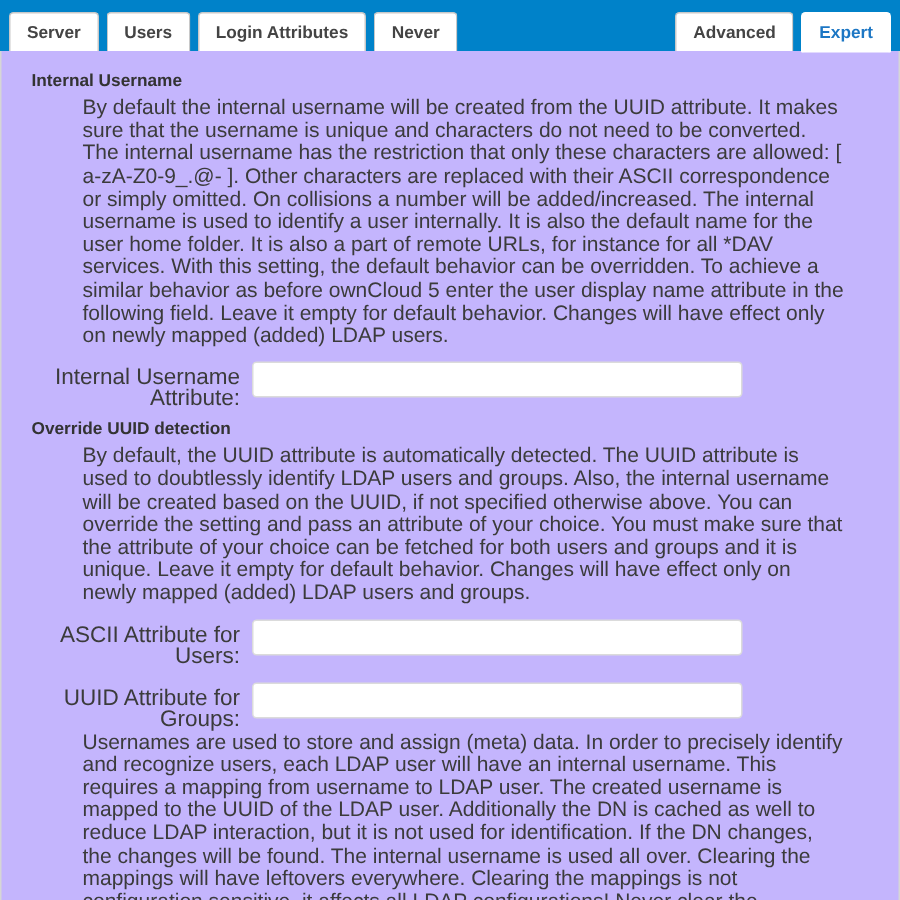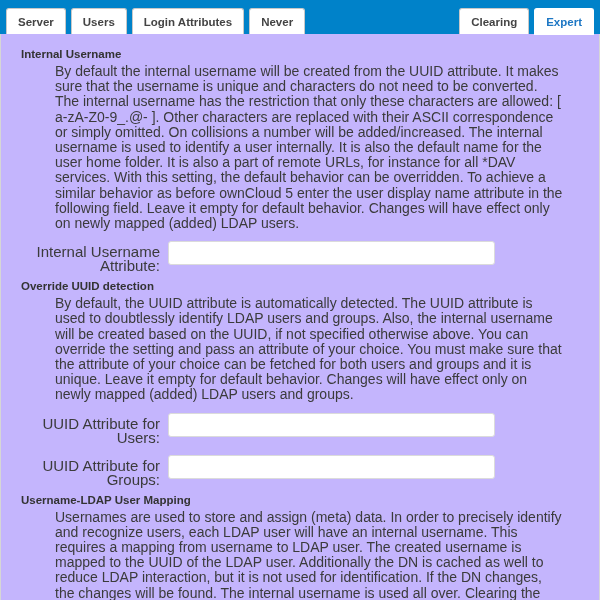--- a/index.html
+++ b/index.html
@@ -150,49 +150,48 @@
 <body>
 
 <div class="tabbar">
   <div class="tabs-left">
     <div class="tab">Server</div>
     <div class="tab">Users</div>
     <div class="tab">Login Attributes</div>
     <div class="tab">Never</div>
   </div>
   <div class="tabs-right">
-    <div class="tab">Clearing</div>
+    <div class="tab">Advanced</div>
     <div class="tab active">Expert</div>
   </div>
 </div>
 
 <div class="panel">
 
   <div class="section-title first">Internal Username</div>
   <div class="para">By default the internal username will be created from the UUID attribute. It makes sure that the username is unique and characters do not need to be converted. The internal username has the restriction that only these characters are allowed: [ a-zA-Z0-9_.@- ]. Other characters are replaced with their ASCII correspondence or simply omitted. On collisions a number will be added/increased. The internal username is used to identify a user internally. It is also the default name for the user home folder. It is also a part of remote URLs, for instance for all *DAV services. With this setting, the default behavior can be overridden. To achieve a similar behavior as before ownCloud 5 enter the user display name attribute in the following field. Leave it empty for default behavior. Changes will have effect only on newly mapped (added) LDAP users.</div>
 
   <div class="field-row">
     <div class="field-label">Internal Username Attribute:</div>
     <input class="field-input" type="text" placeholder="" value="" style="">
   </div>
 
   <div class="section-title">Override UUID detection</div>
   <div class="para">By default, the UUID attribute is automatically detected. The UUID attribute is used to doubtlessly identify LDAP users and groups. Also, the internal username will be created based on the UUID, if not specified otherwise above. You can override the setting and pass an attribute of your choice. You must make sure that the attribute of your choice can be fetched for both users and groups and it is unique. Leave it empty for default behavior. Changes will have effect only on newly mapped (added) LDAP users and groups.</div>
 
   <div class="field-row">
-    <div class="field-label">UUID Attribute for Users:</div>
+    <div class="field-label">ASCII Attribute for Users:</div>
     <input class="field-input" type="text" placeholder="" style="">
   </div>
 
   <div class="field-row">
     <div class="field-label">UUID Attribute for Groups:</div>
     <input class="field-input" type="text" placeholder="" style="">
   </div>
 
-  <div class="section-title">Username-LDAP User Mapping</div>
   <div class="para">Usernames are used to store and assign (meta) data. In order to precisely identify and recognize users, each LDAP user will have an internal username. This requires a mapping from username to LDAP user. The created username is mapped to the UUID of the LDAP user. Additionally the DN is cached as well to reduce LDAP interaction, but it is not used for identification. If the DN changes, the changes will be found. The internal username is used all over. Clearing the mappings will have leftovers everywhere. Clearing the mappings is not configuration sensitive, it affects all LDAP configurations! Never clear the mappings in a production environment, only in a testing or experimental stage.</div>
 
   <div class="btn-row first">
     <button class="btn">Clear Username-LDAP User Mapping</button>
   </div>
   <div class="btn-row">
     <button class="btn">Clear Groupname-LDAP Group Mapping</button>
   </div>
 
 </div>

